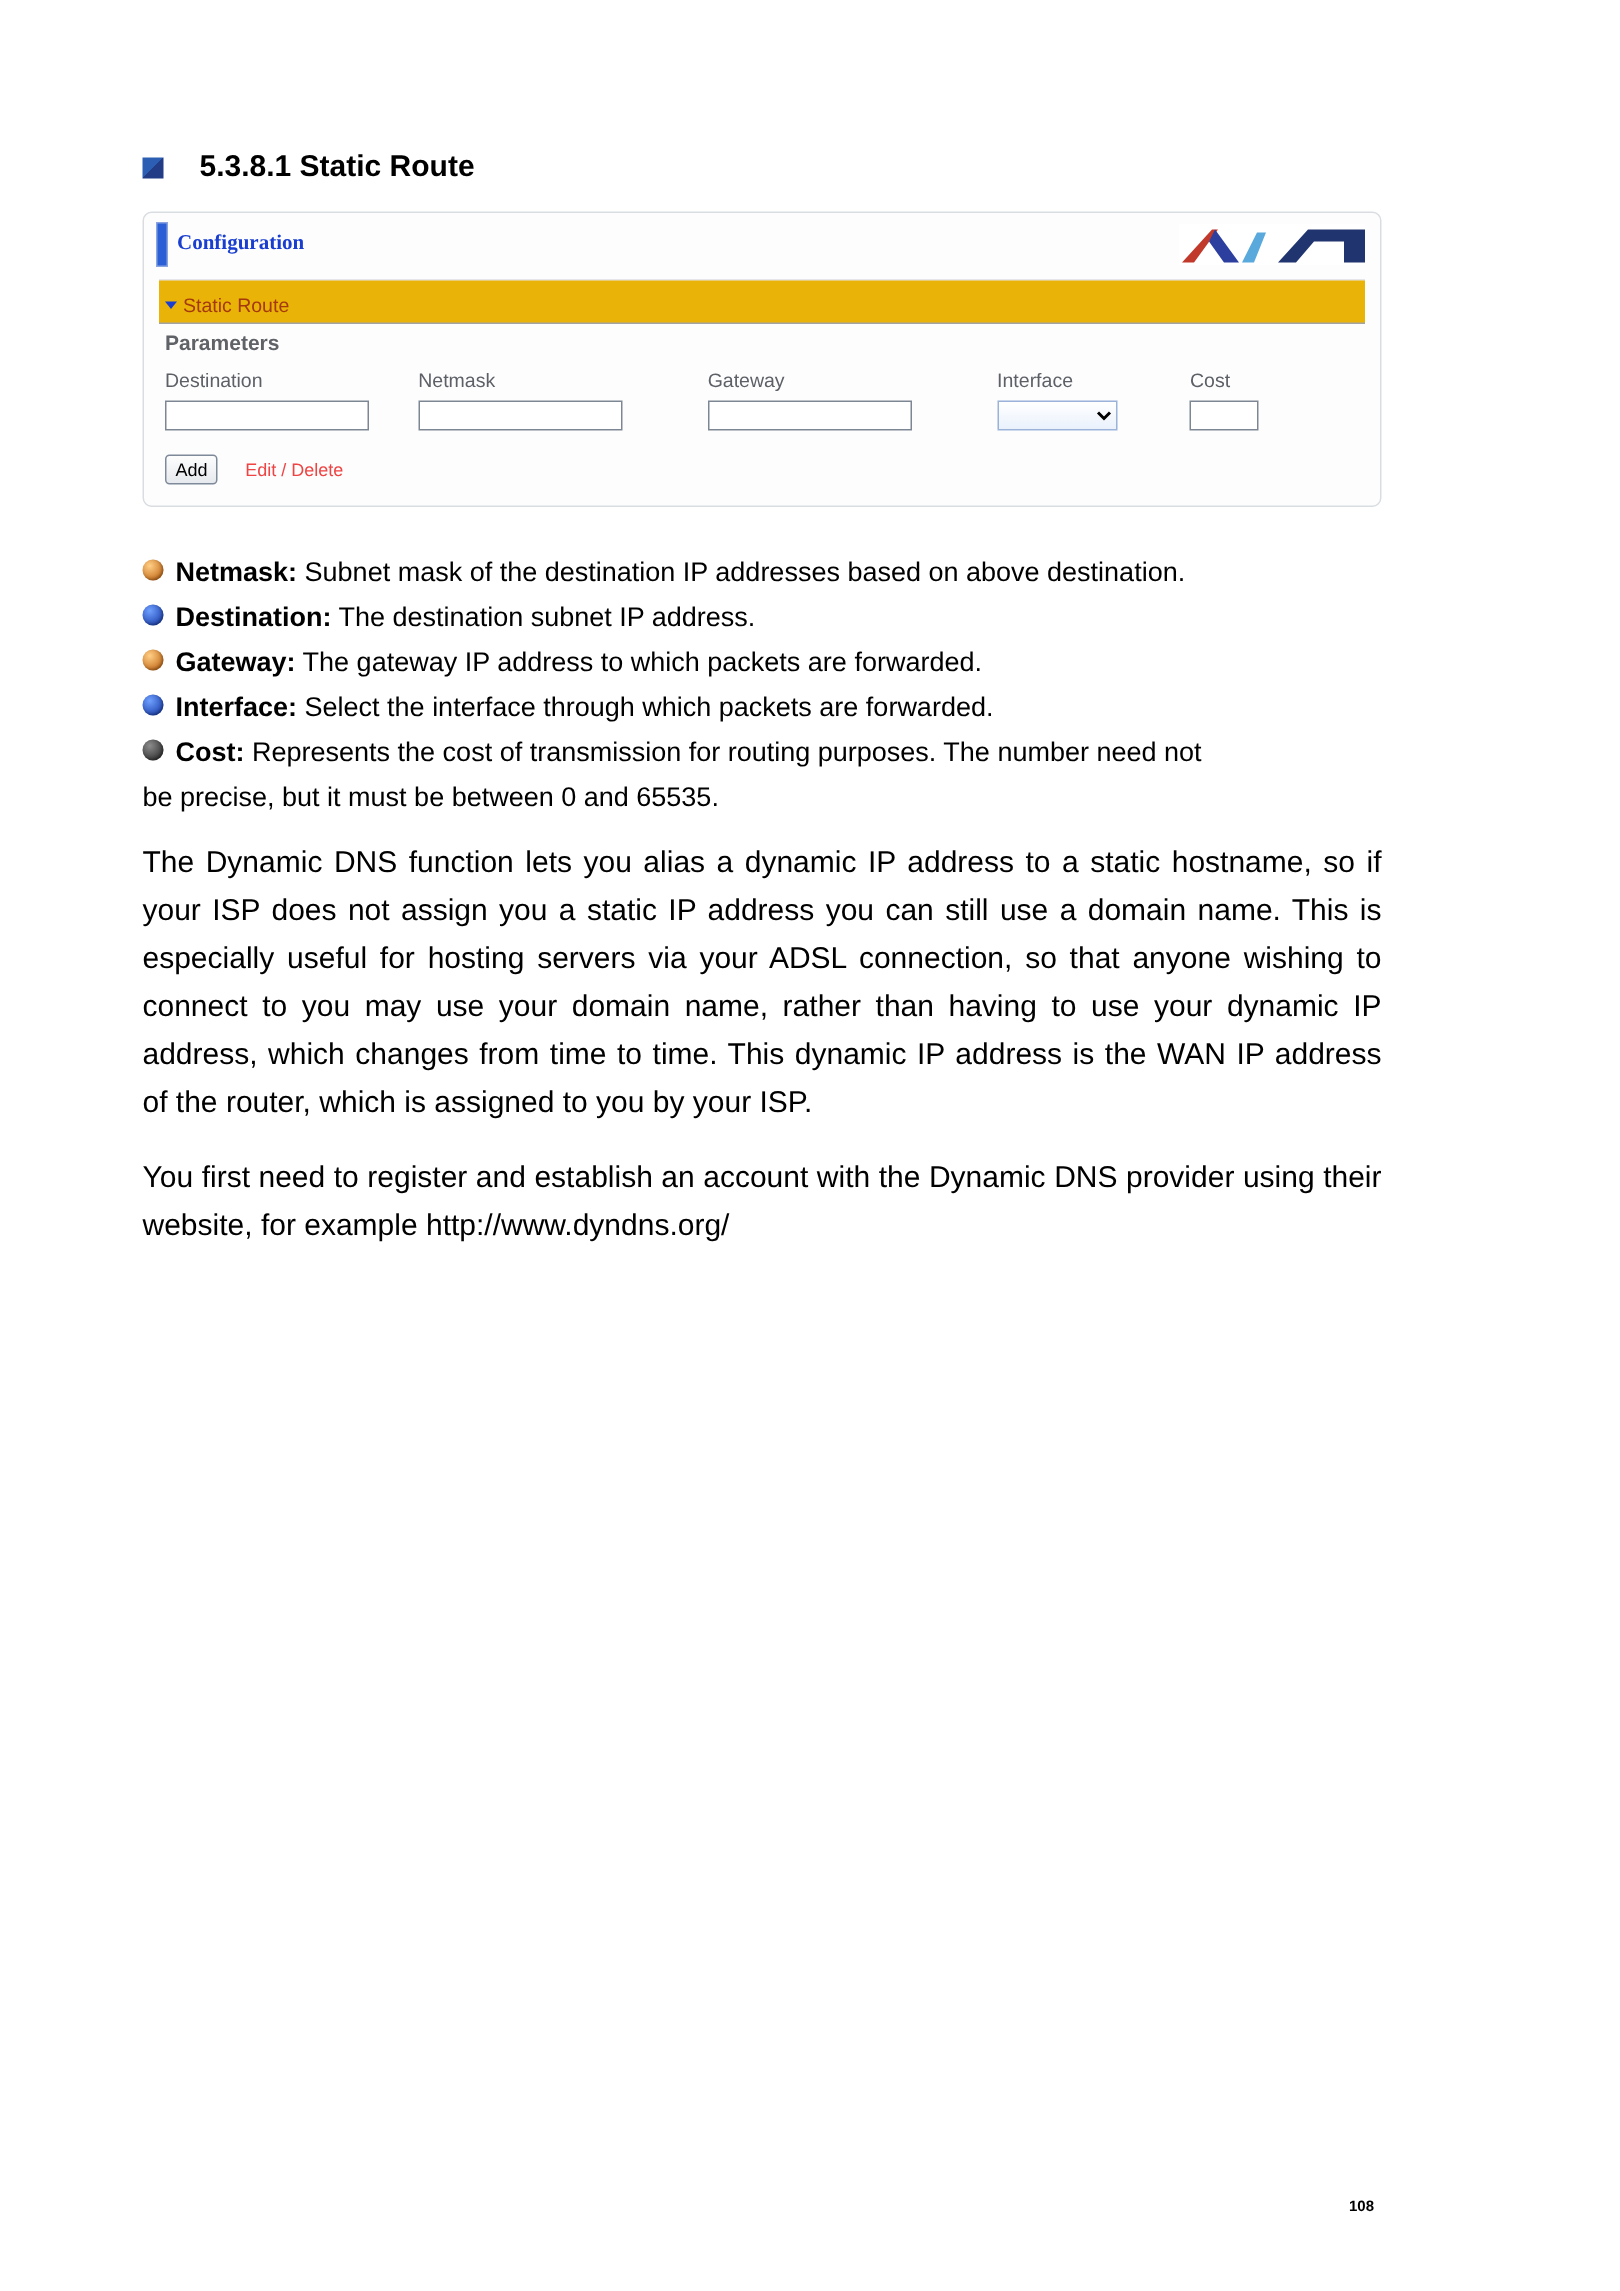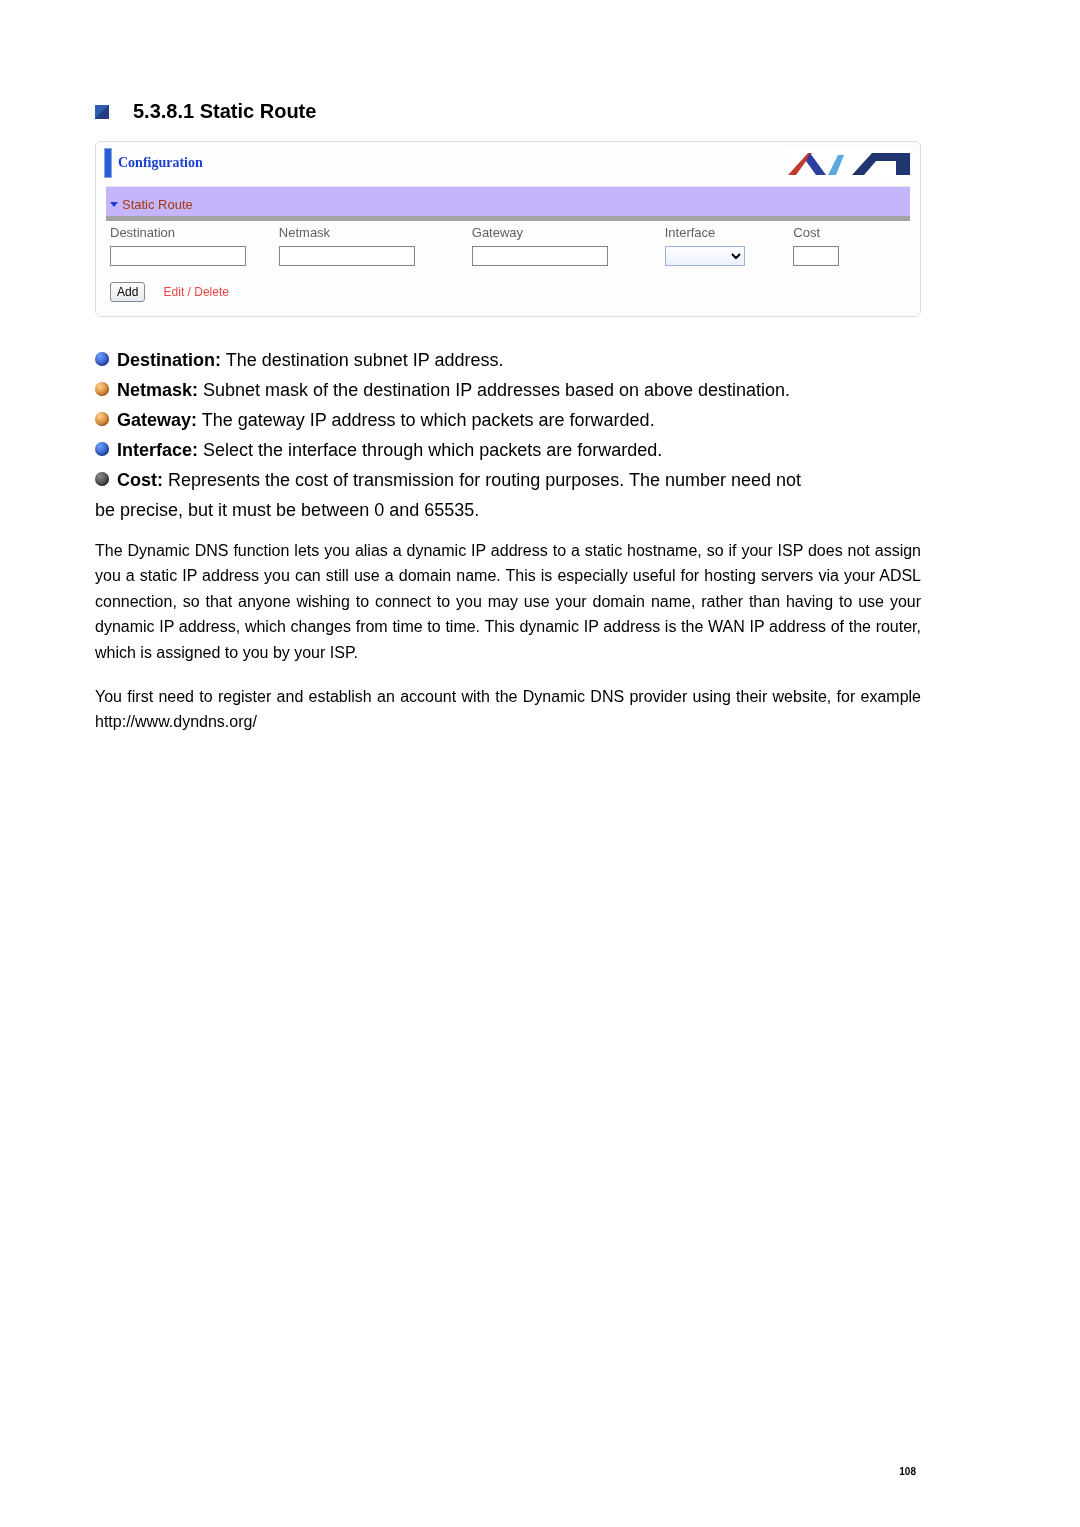--- a/index.html
+++ b/index.html
@@ -72,23 +72,23 @@
   }
   .logo {
     width: 124px;
     height: 28px;
   }
 
   .sub-section {
     padding: 0 10px 14px 10px;
   }
   .sub-title-row {
-    background: #c4b5fd;
+    background: #eab308;
     border-top: 1px solid #e4e6e9;
-    border-bottom: 5px solid #a3a3a3;
+    border-bottom: 1px solid #a3a3a3;
     padding: 6px 4px 4px 4px;
   }
   .sub-title {
     color: #a43a0c;
     font-size: 13px;
     display: inline-flex;
     align-items: center;
     gap: 2px;
   }
   .caret-dn {
@@ -175,21 +175,21 @@
   .ball.orange { background: radial-gradient(circle at 35% 30%, #ffcf86, #b55300); box-shadow: inset -1px -1px 2px rgba(0,0,0,.3);}
   .ball.dark { background: radial-gradient(circle at 35% 30%, #8c8c8c, #1a1a1a); box-shadow: inset -1px -1px 2px rgba(0,0,0,.3);}
   .desc-item b { font-weight: bold; }
   .cont-line {
     font-size: 18px;
     line-height: 1.45;
     margin: 0;
   }
 
   .para {
-    font-size: 16px;
+    font-size: 20px;
     line-height: 1.6;
     text-align: justify;
     margin: 14px 0 18px 0;
   }
 
   .page-num {
     position: absolute;
     bottom: 50px;
     right: 100px;
     font-size: 10px;
@@ -221,20 +221,21 @@
       </svg>
     </div>
 
     <div class="sub-section">
       <div class="sub-title-row">
         <span class="sub-title">
           <span class="caret-dn"></span>
           <span>Static Route</span>
         </span>
       </div>
+      <div class="parameters">Parameters</div>
 
       <table class="form-table">
         <colgroup>
           <col style="width:21%">
             <col style="width:24%">
             <col style="width:24%">
             <col style="width:16%">
             <col style="width:15%">
         </colgroup>
         <tbody>
@@ -257,29 +258,29 @@
 
       <div class="form-actions">
         <button class="btn">Add</button>
         <span class="link-disabled">Edit / Delete</span>
       </div>
     </div>
   </div>
 
   <div class="desc-list">
     <div class="desc-item">
+      <span class="ball orange"></span>
+      <span><b>Netmask:</b><span> Subnet mask of the destination IP addresses based on above destination.</span></span>
+    </div>
+    <div class="desc-item">
       <span class="ball blue"></span>
       <span><b>Destination:</b><span> The destination subnet IP address.</span></span>
     </div>
     <div class="desc-item">
       <span class="ball orange"></span>
-      <span><b>Netmask:</b><span> Subnet mask of the destination IP addresses based on above destination.</span></span>
-    </div>
-    <div class="desc-item">
-      <span class="ball orange"></span>
       <span><b>Gateway:</b><span> The gateway IP address to which packets are forwarded.</span></span>
     </div>
     <div class="desc-item">
       <span class="ball blue"></span>
       <span><b>Interface:</b><span> Select the interface through which packets are forwarded.</span></span>
     </div>
     <div class="desc-item">
       <span class="ball dark"></span>
       <span><b>Cost:</b><span> Represents the cost of transmission for routing purposes. The number need not</span></span>
     </div>

